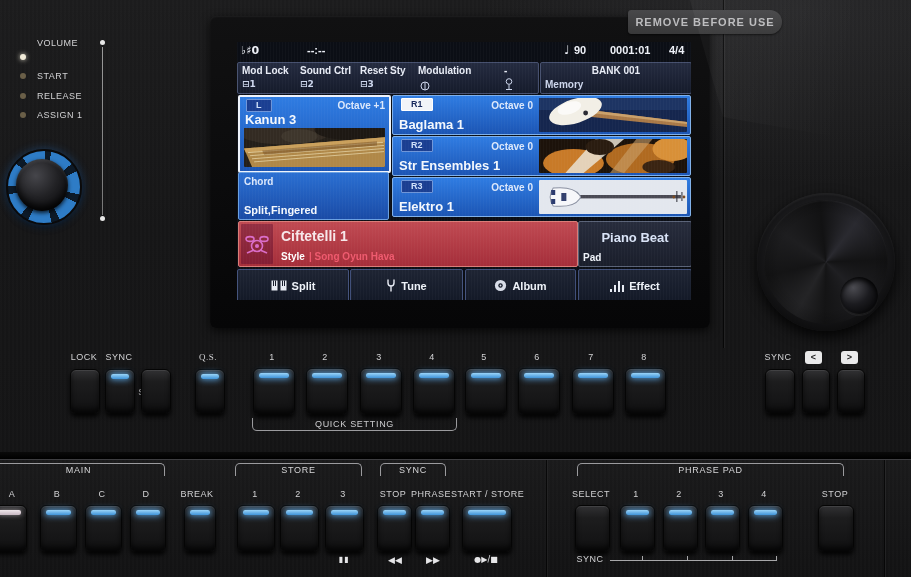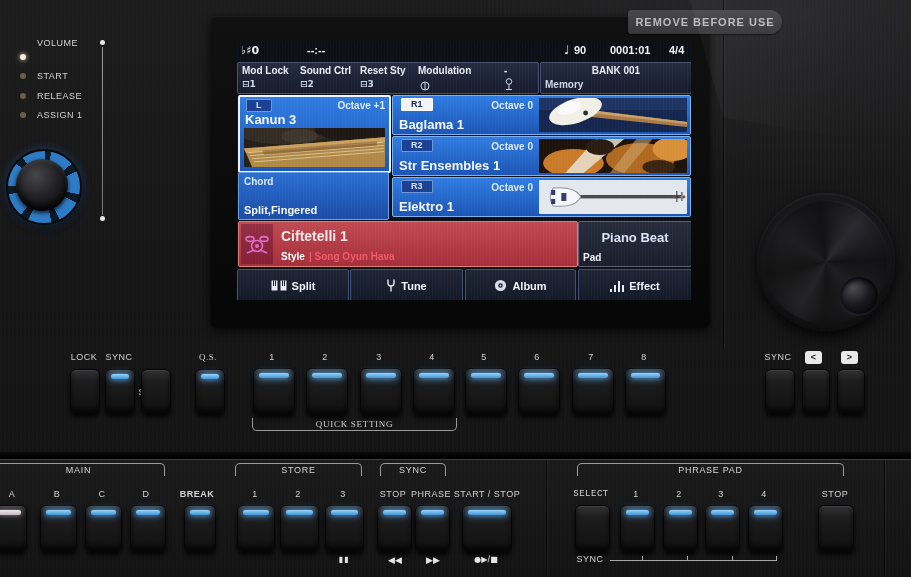--- a/index.html
+++ b/index.html
@@ -13,21 +13,21 @@
   .lbl{position:absolute;font-size:9px;color:#d2d2d4;letter-spacing:.5px;text-align:center;white-space:nowrap;}
   .pbtn{position:absolute;border-radius:6px;border:1px solid #050505;
     background:linear-gradient(180deg,#313133,#1d1d1e 26%,#161617 68%,#101011);
     box-shadow:inset 0 1px 1px rgba(255,255,255,.10), inset 0 -4px 5px rgba(0,0,0,.65), 0 3px 4px rgba(0,0,0,.85);}
   .led{position:absolute;left:5px;right:5px;top:4px;height:5px;border-radius:2px;
     background:linear-gradient(180deg,#9ad4f8,#3f93d8);
     box-shadow:0 0 6px 1px rgba(90,170,235,.85);}
   .led.white{background:linear-gradient(180deg,#f0e7ec,#c6b7c1);box-shadow:0 0 5px rgba(225,215,223,.55);}
   .brk{position:absolute;height:12px;border:1px solid #9b9b9e;border-bottom:none;border-radius:5px 5px 0 0;}
   .brk span{display:block;margin-top:1px;text-align:center;font-size:9px;color:#d6d6d8;letter-spacing:.7px;}
-  .brku{position:absolute;height:12px;border:1px solid #9b9b9e;border-top:none;border-radius:0 0 5px 5px;font-family:Liberation Serif, serif;}
+  .brku{position:absolute;height:12px;border:1px solid #9b9b9e;border-top:none;border-radius:0 0 5px 5px;}
   .brku span{position:absolute;bottom:1px;left:0;right:0;text-align:center;font-size:9px;color:#cfcfd1;letter-spacing:.7px;}
   .mi{position:absolute;color:#e6e6e8;font-family:"DejaVu Sans",sans-serif;font-size:9px;text-align:center;white-space:nowrap;}
   .badge{position:absolute;width:17px;height:13px;border-radius:3px;background:#e9e9ea;color:#1a1a1a;
     font-size:9px;font-weight:bold;text-align:center;line-height:13px;}
   
   .bezel{position:absolute;left:210px;top:16px;width:500px;height:312px;border-radius:6px;
     background:linear-gradient(180deg,#111112,#060607);
     box-shadow:inset 0 1px 2px rgba(255,255,255,.06), 0 3px 10px rgba(0,0,0,.7);}
   .lcd{position:absolute;left:237px;top:42px;width:454px;height:258px;background:#0b0e15;overflow:hidden;color:#e9edf5;}
   .lcd::after{content:"";position:absolute;inset:0;pointer-events:none;
@@ -355,21 +355,21 @@
   <div class="pbtn" style="left:40px;top:505px;width:35px;height:45px;">
       <i class="led"></i>
     </div>
   <div class="pbtn" style="left:85px;top:505px;width:35px;height:45px;">
       <i class="led"></i>
     </div>
   <div class="pbtn" style="left:130px;top:505px;width:34px;height:45px;">
       <i class="led"></i>
     </div>
 
-  <span class="lbl" style="left:172px;top:489px;width:50px;font-weight:bold;">BREAK</span>
+  <span class="lbl" style="left:172px;top:489px;width:50px;">BREAK</span>
   <div class="pbtn" style="left:184px;top:505px;width:30px;height:45px;">
       <i class="led"></i>
     </div>
 
   <div class="brk" style="left:235px;top:463px;width:125px;">
     <span>STORE</span>
   </div>
   <span class="lbl" style="left:240px;top:489px;width:30px;">1</span>
   <span class="lbl" style="left:283px;top:489px;width:30px;">2</span>
   <span class="lbl" style="left:328px;top:489px;width:30px;">3</span>
@@ -391,30 +391,30 @@
   <span class="lbl" style="left:411px;top:489px;width:40px;">PHRASE</span>
   <div class="pbtn" style="left:377px;top:505px;width:33px;height:45px;">
       <i class="led"></i>
     </div>
   <div class="pbtn" style="left:415px;top:505px;width:33px;height:45px;">
       <i class="led"></i>
     </div>
   <span class="mi glyph" style="left:380px;top:555px;width:30px;">◀◀</span>
   <span class="mi glyph" style="left:418px;top:555px;width:30px;">▶▶</span>
 
-  <span class="lbl" style="left:451px;top:489px;width:72px;">START / STOP</span>
+  <span class="lbl" style="left:451px;top:489px;width:72px;">START / STORE</span>
   <div class="pbtn" style="left:462px;top:505px;width:48px;height:45px;">
       <i class="led"></i>
     </div>
   <span class="mi glyph" style="left:468px;top:555px;width:36px;font-size:8px;">●▶/■</span>
 
   <div class="brk" style="left:577px;top:463px;width:265px;">
     <span>PHRASE PAD</span>
   </div>
-  <span class="lbl" style="left:566px;top:489px;width:50px;font-family:Liberation Mono, monospace;">SELECT</span>
+  <span class="lbl" style="left:566px;top:489px;width:50px;">SELECT</span>
   <span class="lbl" style="left:621px;top:489px;width:30px;">1</span>
   <span class="lbl" style="left:664px;top:489px;width:30px;">2</span>
   <span class="lbl" style="left:706px;top:489px;width:30px;">3</span>
   <span class="lbl" style="left:749px;top:489px;width:30px;">4</span>
   <span class="lbl" style="left:815px;top:489px;width:40px;">STOP</span>
   <div class="pbtn" style="left:575px;top:505px;width:33px;height:45px;"></div>
   <div class="pbtn" style="left:620px;top:505px;width:33px;height:45px;">
       <i class="led"></i>
     </div>
   <div class="pbtn" style="left:663px;top:505px;width:33px;height:45px;">

